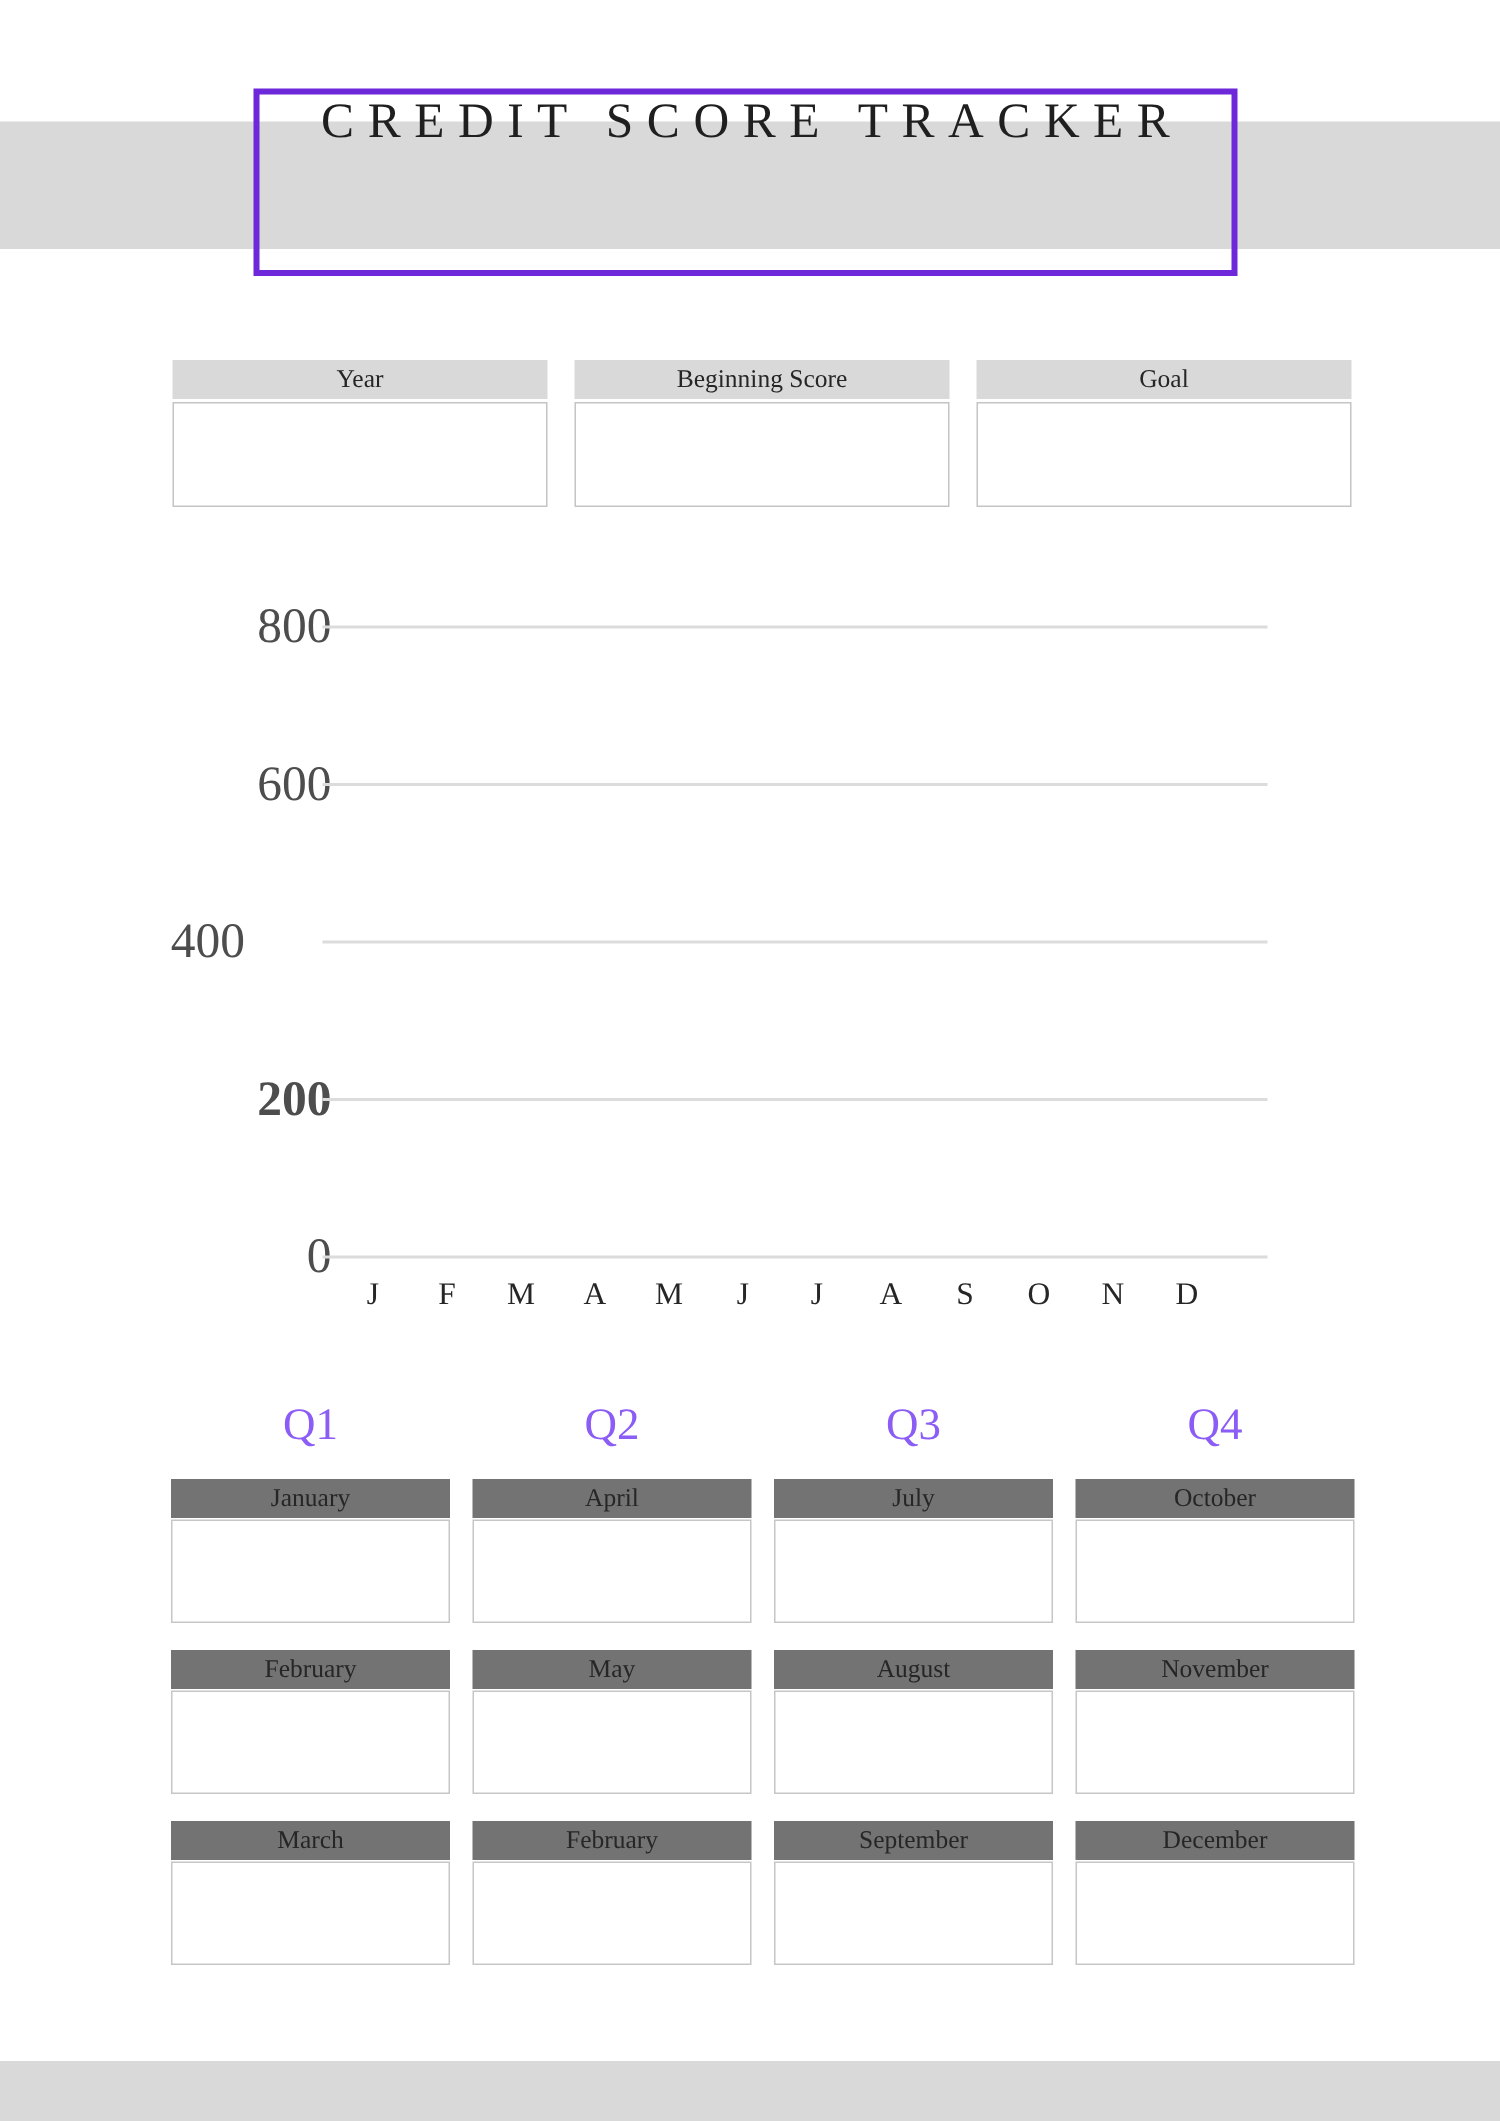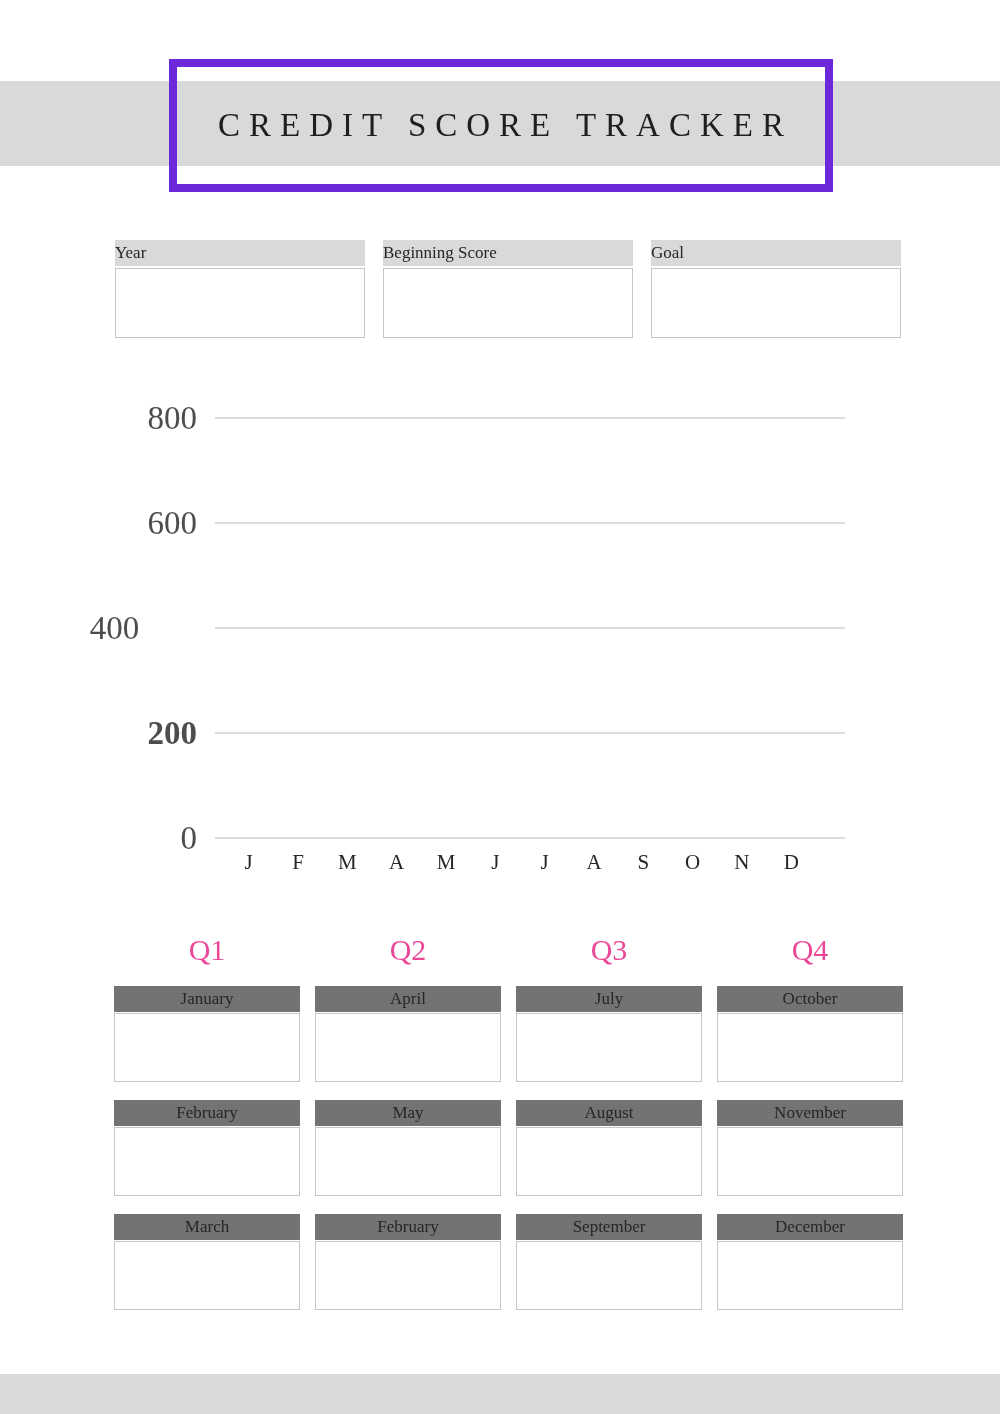--- a/index.html
+++ b/index.html
@@ -6,51 +6,51 @@
   body {
     width:1000px; height:1414px; position:relative; overflow:hidden;
     background:#ffffff; font-family:"Liberation Serif", serif;
   }
   .band { position:absolute; left:0; width:1000px; background:#d9d9d9; }
   .band-top { top:81px; height:85px; }
   .band-bottom { top:1374px; height:40px; }
 
   .title-frame {
     position:absolute; left:169px; top:59px; width:648px; height:117px;
-    border:8px solid #6d28d9; display:flex; align-items:center; justify-content:center;
+    border:4px solid #6d28d9; display:flex; align-items:flex-start; justify-content:center;
   }
   .title-text {
     font-size:33px; color:#1f1f1f; letter-spacing:9px; white-space:nowrap;
     padding-left:9px; 
   }
 
   .fields { position:absolute; left:115px; top:240px; display:flex; gap:18px; }
   .field { width:250px; }
   .field-h {
-    height:26px; line-height:26px; background:#d9d9d9; text-align:left;
+    height:26px; line-height:26px; background:#d9d9d9; text-align:center;
     font-size:17px; color:#262626;
   }
   .field-b { margin-top:2px; height:68px; background:#ffffff; border:1px solid #c4c4c4; }
 
   .gridline { position:absolute; left:215px; width:630px; height:2px; background:#dcdcdc; }
   .gl-0 { top:417px; } .gl-1 { top:522px; } .gl-2 { top:627px; } .gl-3 { top:732px; } .gl-4 { top:837px; }
   .ytick {
-    position:absolute; left:32px; width:165px; height:42px; line-height:42px;
+    position:absolute; left:56px; width:165px; height:42px; line-height:42px;
     text-align:right; font-size:33px; color:#4d4d4d;
   }
   .yt-0 { top:397px; } .yt-1 { top:502px; } .yt-2 { top:607px;text-align:center; } .yt-3 { top:712px;font-weight:bold; } .yt-4 { top:817px; }
 
   .xlabels { position:absolute; left:224px; top:850px; width:592px; display:flex; }
   .xlabels span { flex:1; text-align:center; font-size:21px; color:#262626; }
 
   .qrow {
     position:absolute; left:114px; top:930px; width:789px;
     display:grid; grid-template-columns:repeat(4,186px); column-gap:15px;
   }
-  .q-label { text-align:center; height:40px; line-height:40px; font-size:30px; color:#ec4899; }
+  .q-label { text-align:center; height:40px; line-height:40px; font-size:30px; color:#8b5cf6; }
 
   .mgrid {
     position:absolute; left:114px; top:986px; width:789px;
     display:grid; grid-template-columns:repeat(4,186px); column-gap:15px; row-gap:18px;
   }
   .m-h {
     height:26px; line-height:26px; background:#737373; text-align:center;
     font-size:17px; color:#262626;
   }
   .m-b { margin-top:1px; height:67px; background:#ffffff; border:1px solid #c6c6c6; }

